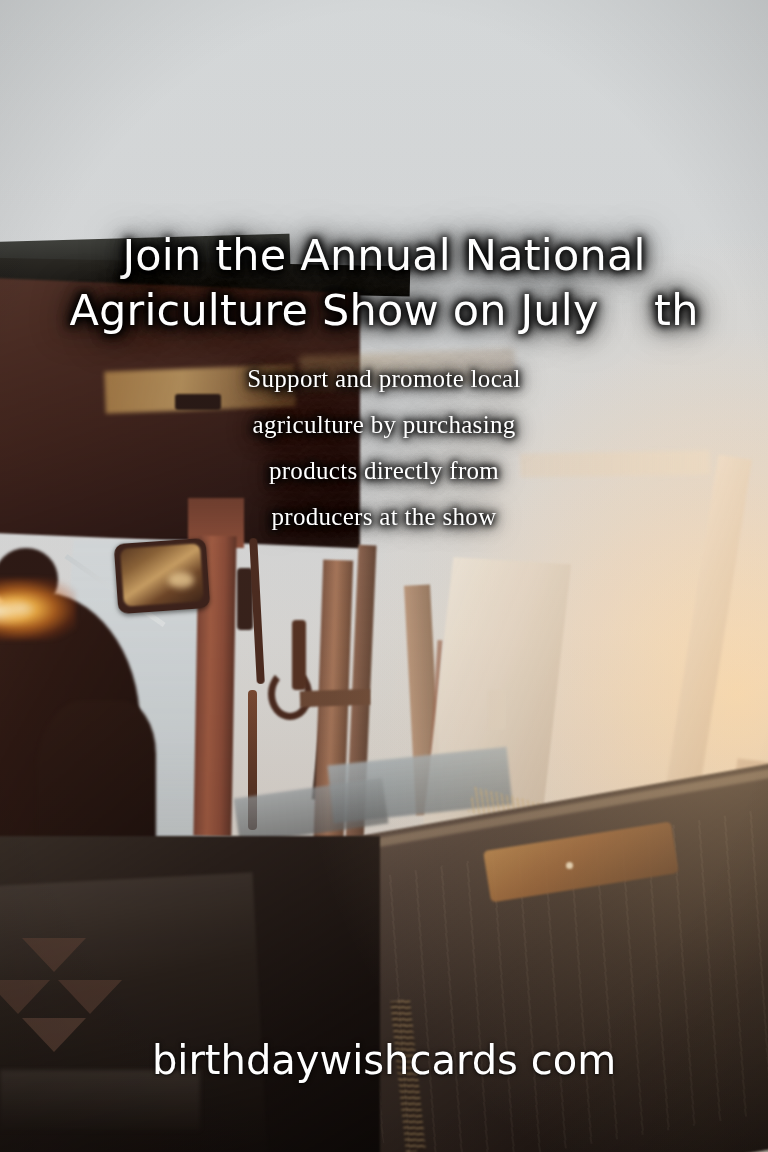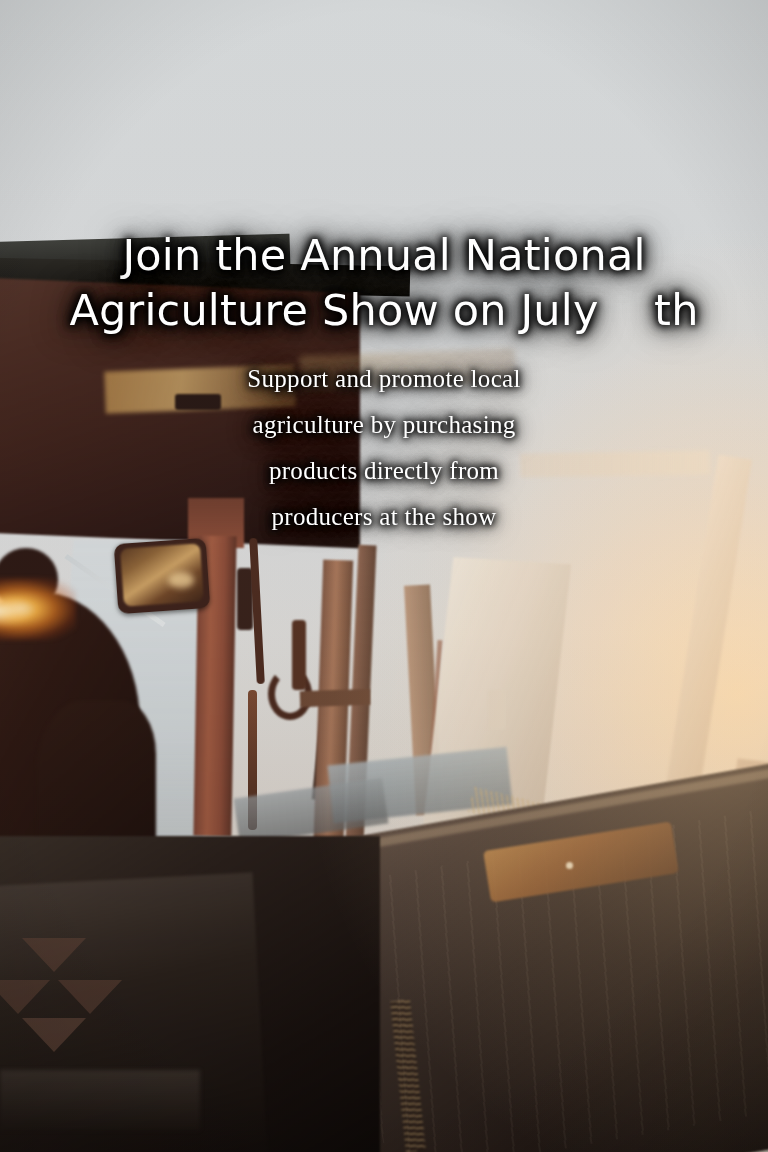--- a/index.html
+++ b/index.html
@@ -459,15 +459,16 @@
 
   <div class="overlay">
     <div class="title">Join the Annual National
 Agriculture Show on July    th</div>
 
     <div class="subtitle">Support and promote local
 agriculture by purchasing
 products directly from
 producers at the show</div>
 
+    <div class="footer">birthdaywishcards com</div>
   </div>
 
 </div>
 
 </body></html>

